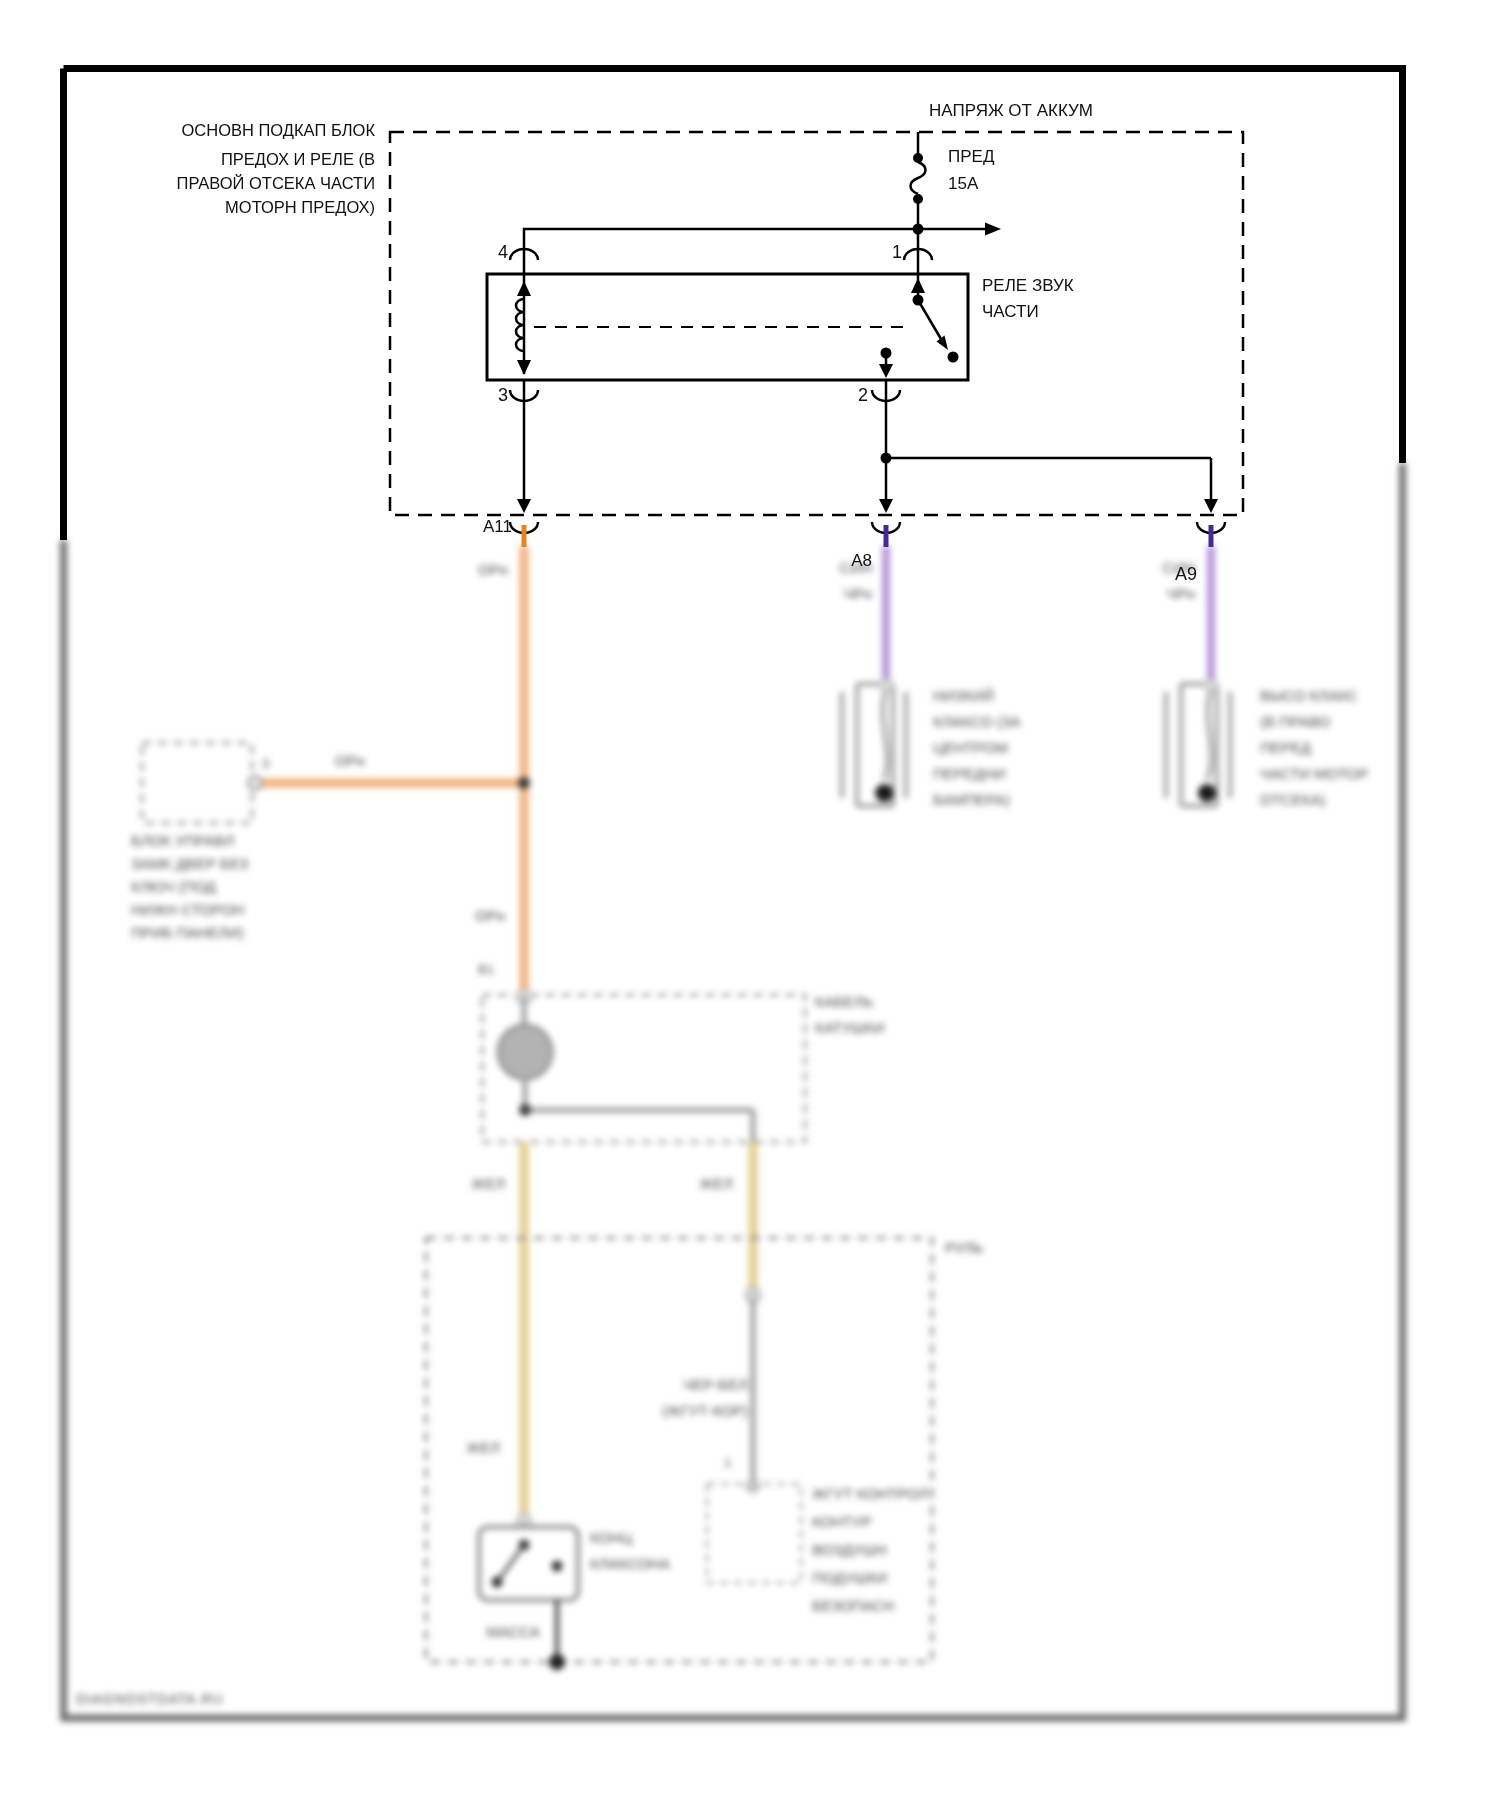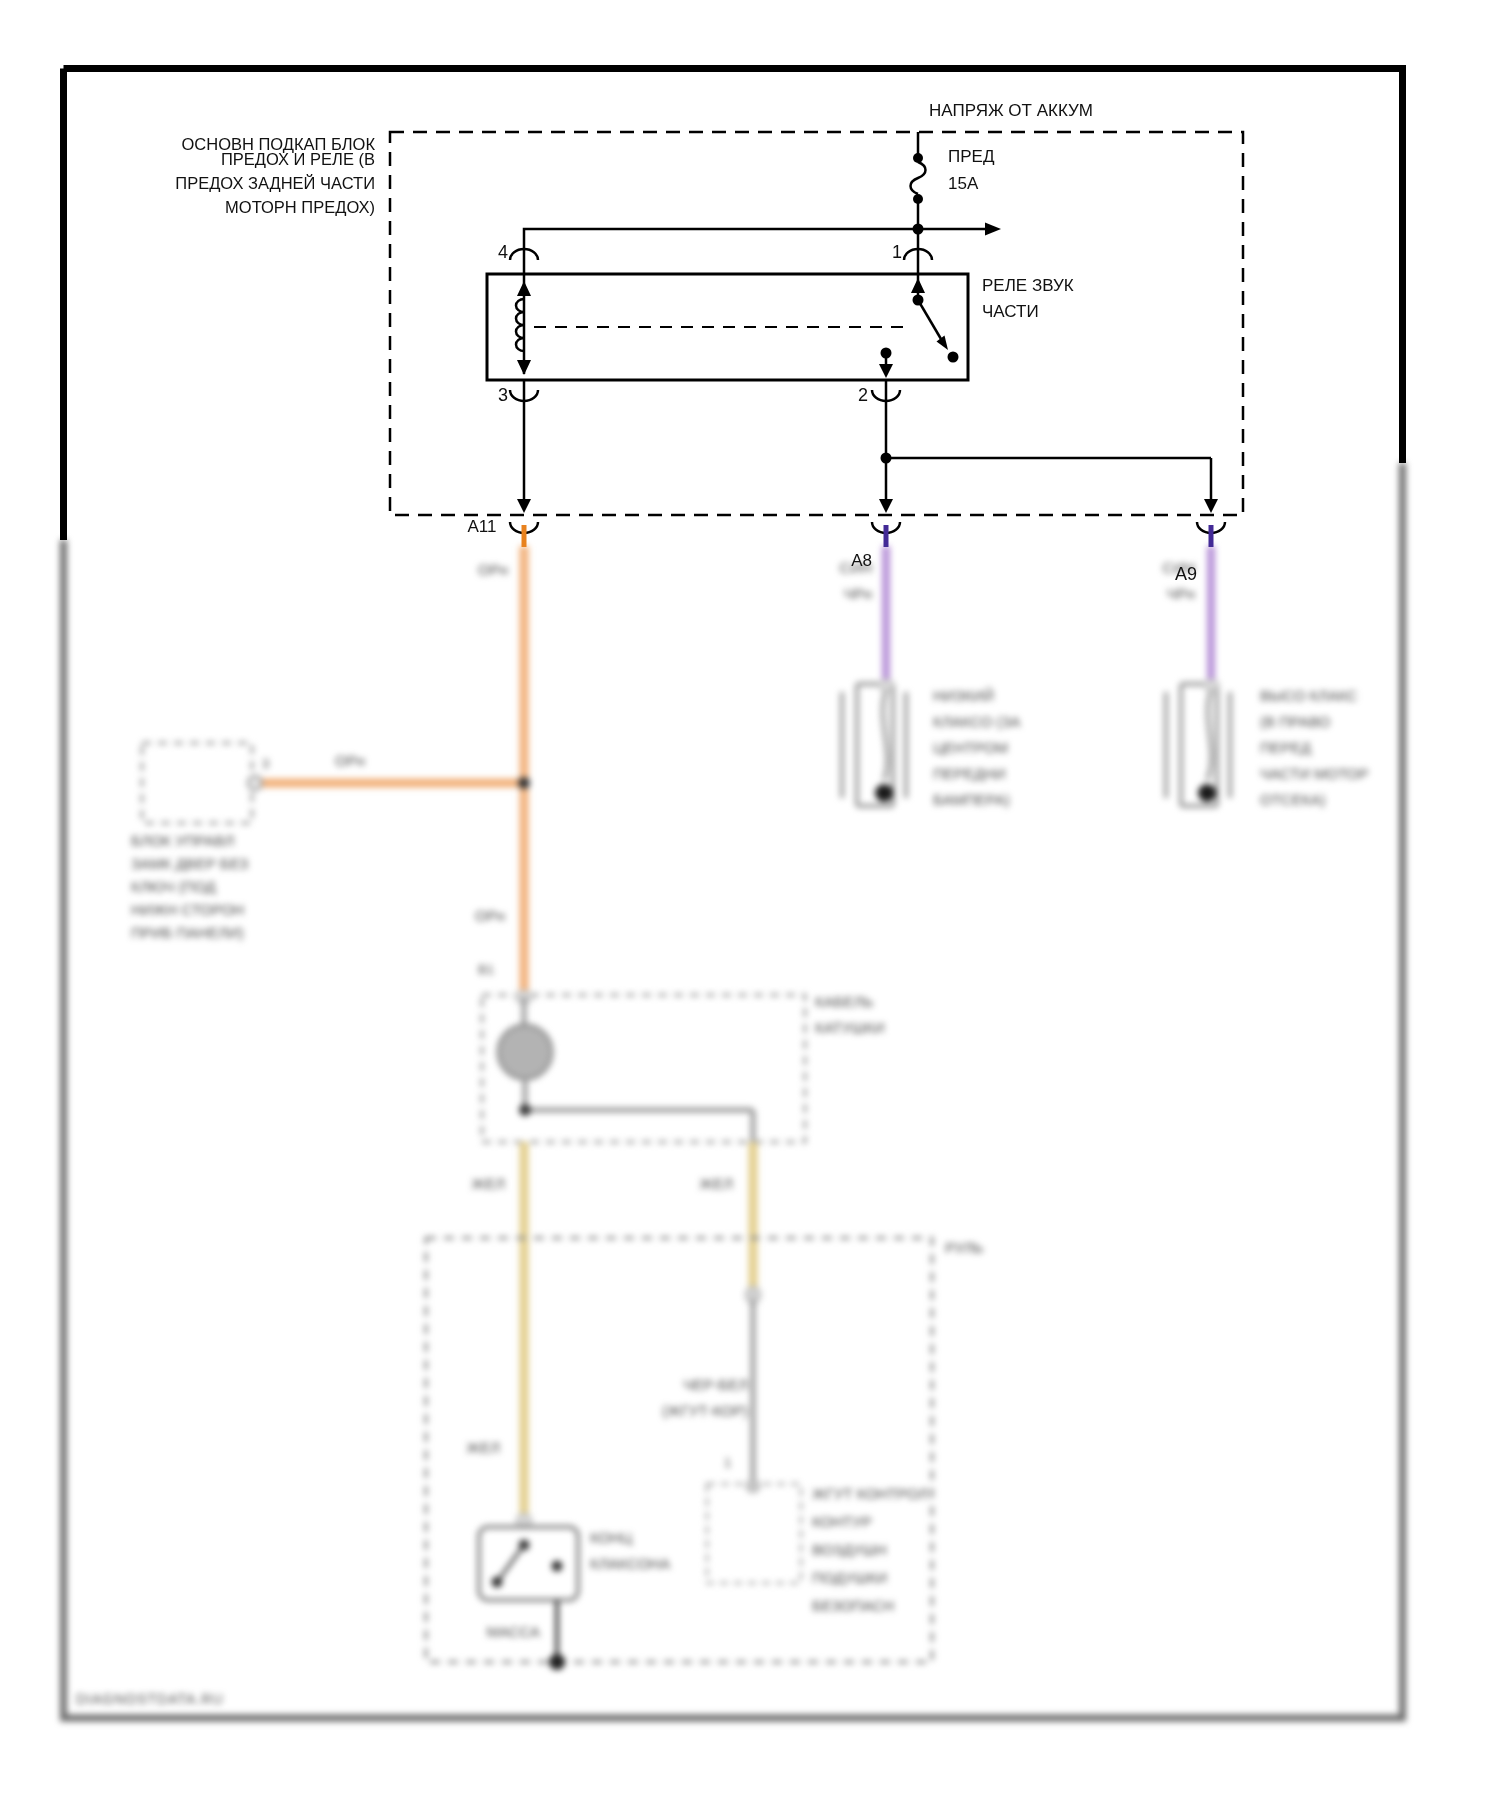--- a/index.html
+++ b/index.html
@@ -212,31 +212,31 @@
     <path d="M510 522 A14 11 0 0 0 538 522 M872 522 A14 11 0 0 0 900 522 M1197 522 A14 11 0 0 0 1225 522"></path>
   </g>
 
   <path d="M524 525 V547" stroke="#e8821e" stroke-width="5" fill="none"></path>
   <path d="M886 525 V547" stroke="#432a96" stroke-width="5" fill="none"></path>
   <path d="M1211 525 V547" stroke="#432a96" stroke-width="5" fill="none"></path>
 </svg>
 
 <div class="lbl c" style="left:793px;top:102px;width:300px;font-size:17px;">НАПРЯЖ ОТ АККУМ</div>
 
-<div class="lbl r" style="left:115px;top:136px;width:260px;font-size:16.5px;">ОСНОВН ПОДКАП БЛОК</div>
+<div class="lbl r" style="left:115px;top:122px;width:260px;font-size:16.5px;">ОСНОВН ПОДКАП БЛОК</div>
 <div class="lbl r" style="left:115px;top:151px;width:260px;font-size:16.5px;">ПРЕДОХ И РЕЛЕ (В</div>
-<div class="lbl r" style="left:115px;top:175px;width:260px;font-size:16.5px;">ПРЕДОХ ЗАДНЕЙ ЧАСТИ</div>
+<div class="lbl r" style="left:115px;top:175px;width:260px;font-size:16.5px;">ПРАВОЙ ОТСЕКА ЧАСТИ</div>
 <div class="lbl r" style="left:115px;top:199px;width:260px;font-size:16.5px;">МОТОРН ПРЕДОХ)</div>
 
 <div class="lbl" style="left:948px;top:148px;font-size:17px;">ПРЕД</div>
 <div class="lbl" style="left:948px;top:175px;font-size:17px;">15А</div>
 
 <div class="lbl" style="left:982px;top:277px;font-size:17px;">РЕЛЕ ЗВУК</div>
 <div class="lbl" style="left:982px;top:303px;font-size:17px;">ЧАСТИ</div>
 
 <div class="lbl r" style="left:478px;top:243px;width:30px;font-size:18px;">4</div>
 <div class="lbl r" style="left:872px;top:243px;width:30px;font-size:18px;">1</div>
 <div class="lbl r" style="left:478px;top:386px;width:30px;font-size:18px;">3</div>
 <div class="lbl r" style="left:838px;top:386px;width:30px;font-size:18px;">2</div>
 
-<div class="lbl r" style="left:452px;top:518px;width:60px;font-size:17px;text-align:center;">A11</div>
+<div class="lbl r" style="left:452px;top:518px;width:60px;font-size:17px;">A11</div>
 <div class="lbl r" style="left:812px;top:518px;width:60px;font-size:17px;margin-top:34px;">A8</div>
 <div class="lbl r" style="left:1137px;top:518px;width:60px;font-size:18px;margin-top:47px;">A9</div>
 
 </body></html>

